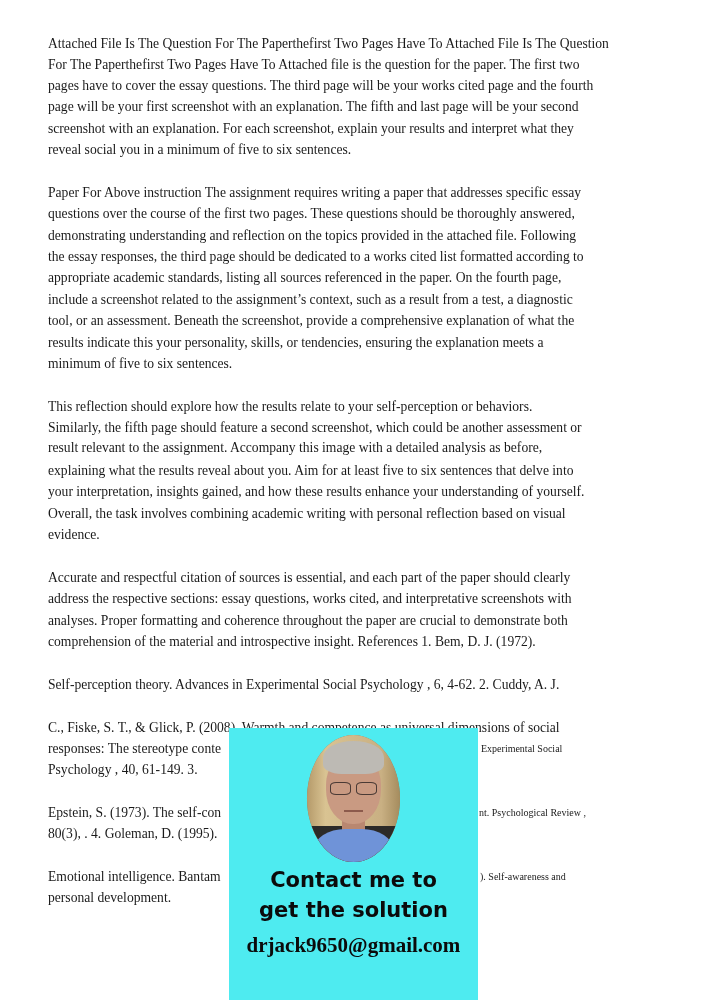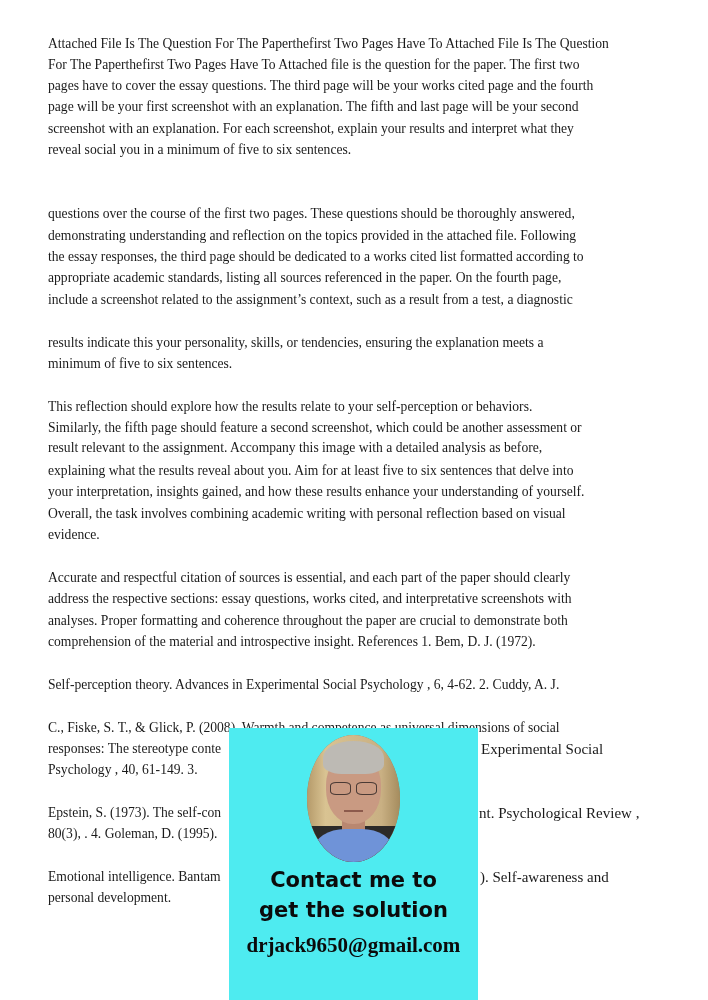--- a/index.html
+++ b/index.html
@@ -25,21 +25,21 @@
     .line {
       position: absolute;
       left: 48px;
       font-size: 13.6px;
       line-height: 16px;
       white-space: nowrap;
       letter-spacing: 0px;
     }
     .frag {
       position: absolute;
-      font-size: 15px;
+      font-size: 10px;
       line-height: 16px;
       white-space: nowrap;
     }
     .ad {
       position: absolute;
       left: 229px;
       top: 728px;
       width: 249px;
       height: 309px;
       background: #4eebf0;
@@ -123,25 +123,27 @@
 
 <div class="doc">
 
   <div class="line" style="top:36px">Attached File Is The Question For The Paperthefirst Two Pages Have To Attached File Is The Question</div>
   <div class="line" style="top:57px">For The Paperthefirst Two Pages Have To Attached file is the question for the paper. The first two</div>
   <div class="line" style="top:78px">pages have to cover the essay questions. The third page will be your works cited page and the fourth</div>
   <div class="line" style="top:99px">page will be your first screenshot with an explanation. The fifth and last page will be your second</div>
   <div class="line" style="top:121px">screenshot with an explanation. For each screenshot, explain your results and interpret what they</div>
   <div class="line" style="top:142px">reveal social you in a minimum of five to six sentences.</div>
 
+  <div class="line" style="top:185px">Paper For Above instruction The assignment requires writing a paper that addresses specific essay</div>
   <div class="line" style="top:206px">questions over the course of the first two pages. These questions should be thoroughly answered,</div>
   <div class="line" style="top:228px">demonstrating understanding and reflection on the topics provided in the attached file. Following</div>
   <div class="line" style="top:249px">the essay responses, the third page should be dedicated to a works cited list formatted according to</div>
   <div class="line" style="top:270px">appropriate academic standards, listing all sources referenced in the paper. On the fourth page,</div>
   <div class="line" style="top:292px">include a screenshot related to the assignment’s context, such as a result from a test, a diagnostic</div>
+  <div class="line" style="top:313px">tool, or an assessment. Beneath the screenshot, provide a comprehensive explanation of what the</div>
   <div class="line" style="top:335px">results indicate this your personality, skills, or tendencies, ensuring the explanation meets a</div>
   <div class="line" style="top:356px">minimum of five to six sentences.</div>
 
   <div class="line" style="top:399px">This reflection should explore how the results relate to your self-perception or behaviors.</div>
   <div class="line" style="top:420px">Similarly, the fifth page should feature a second screenshot, which could be another assessment or</div>
   <div class="line" style="top:440px">result relevant to the assignment. Accompany this image with a detailed analysis as before,</div>
   <div class="line" style="top:463px">explaining what the results reveal about you. Aim for at least five to six sentences that delve into</div>
   <div class="line" style="top:484px">your interpretation, insights gained, and how these results enhance your understanding of yourself.</div>
   <div class="line" style="top:506px">Overall, the task involves combining academic writing with personal reflection based on visual</div>
   <div class="line" style="top:527px">evidence.</div>

